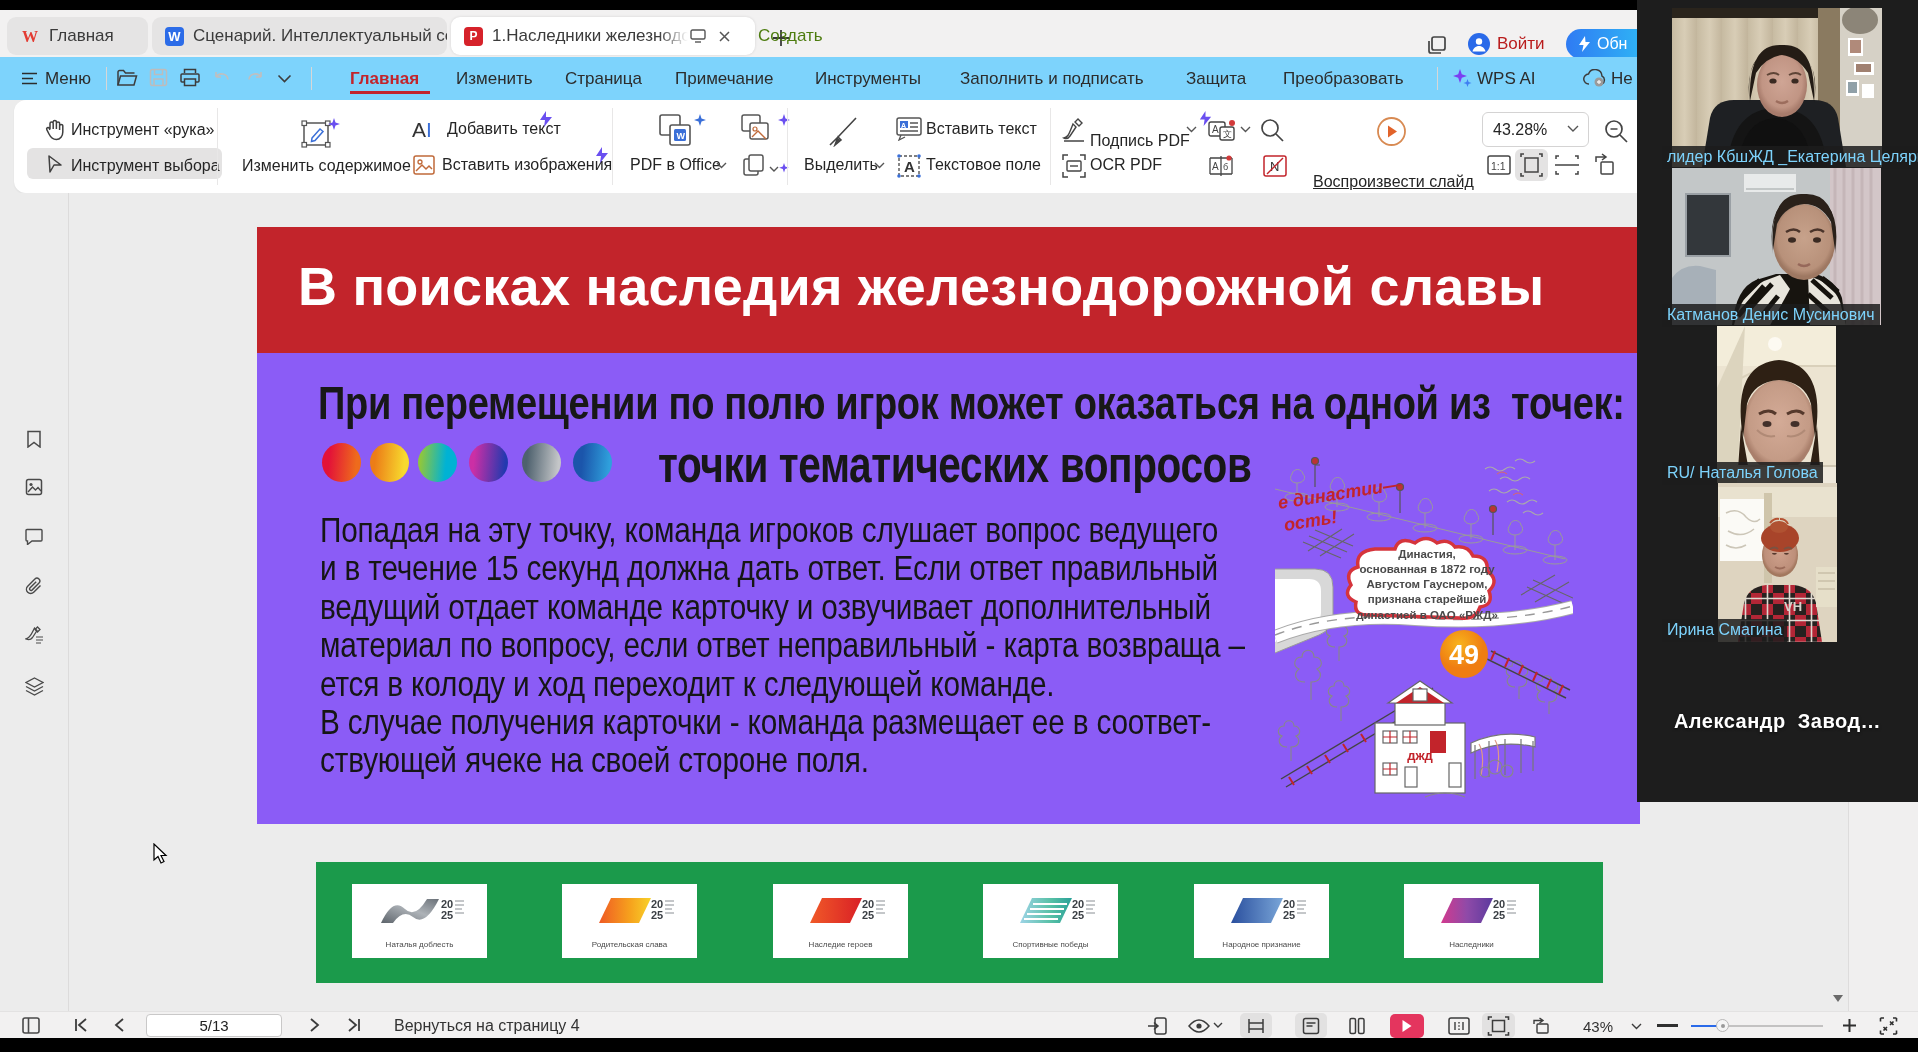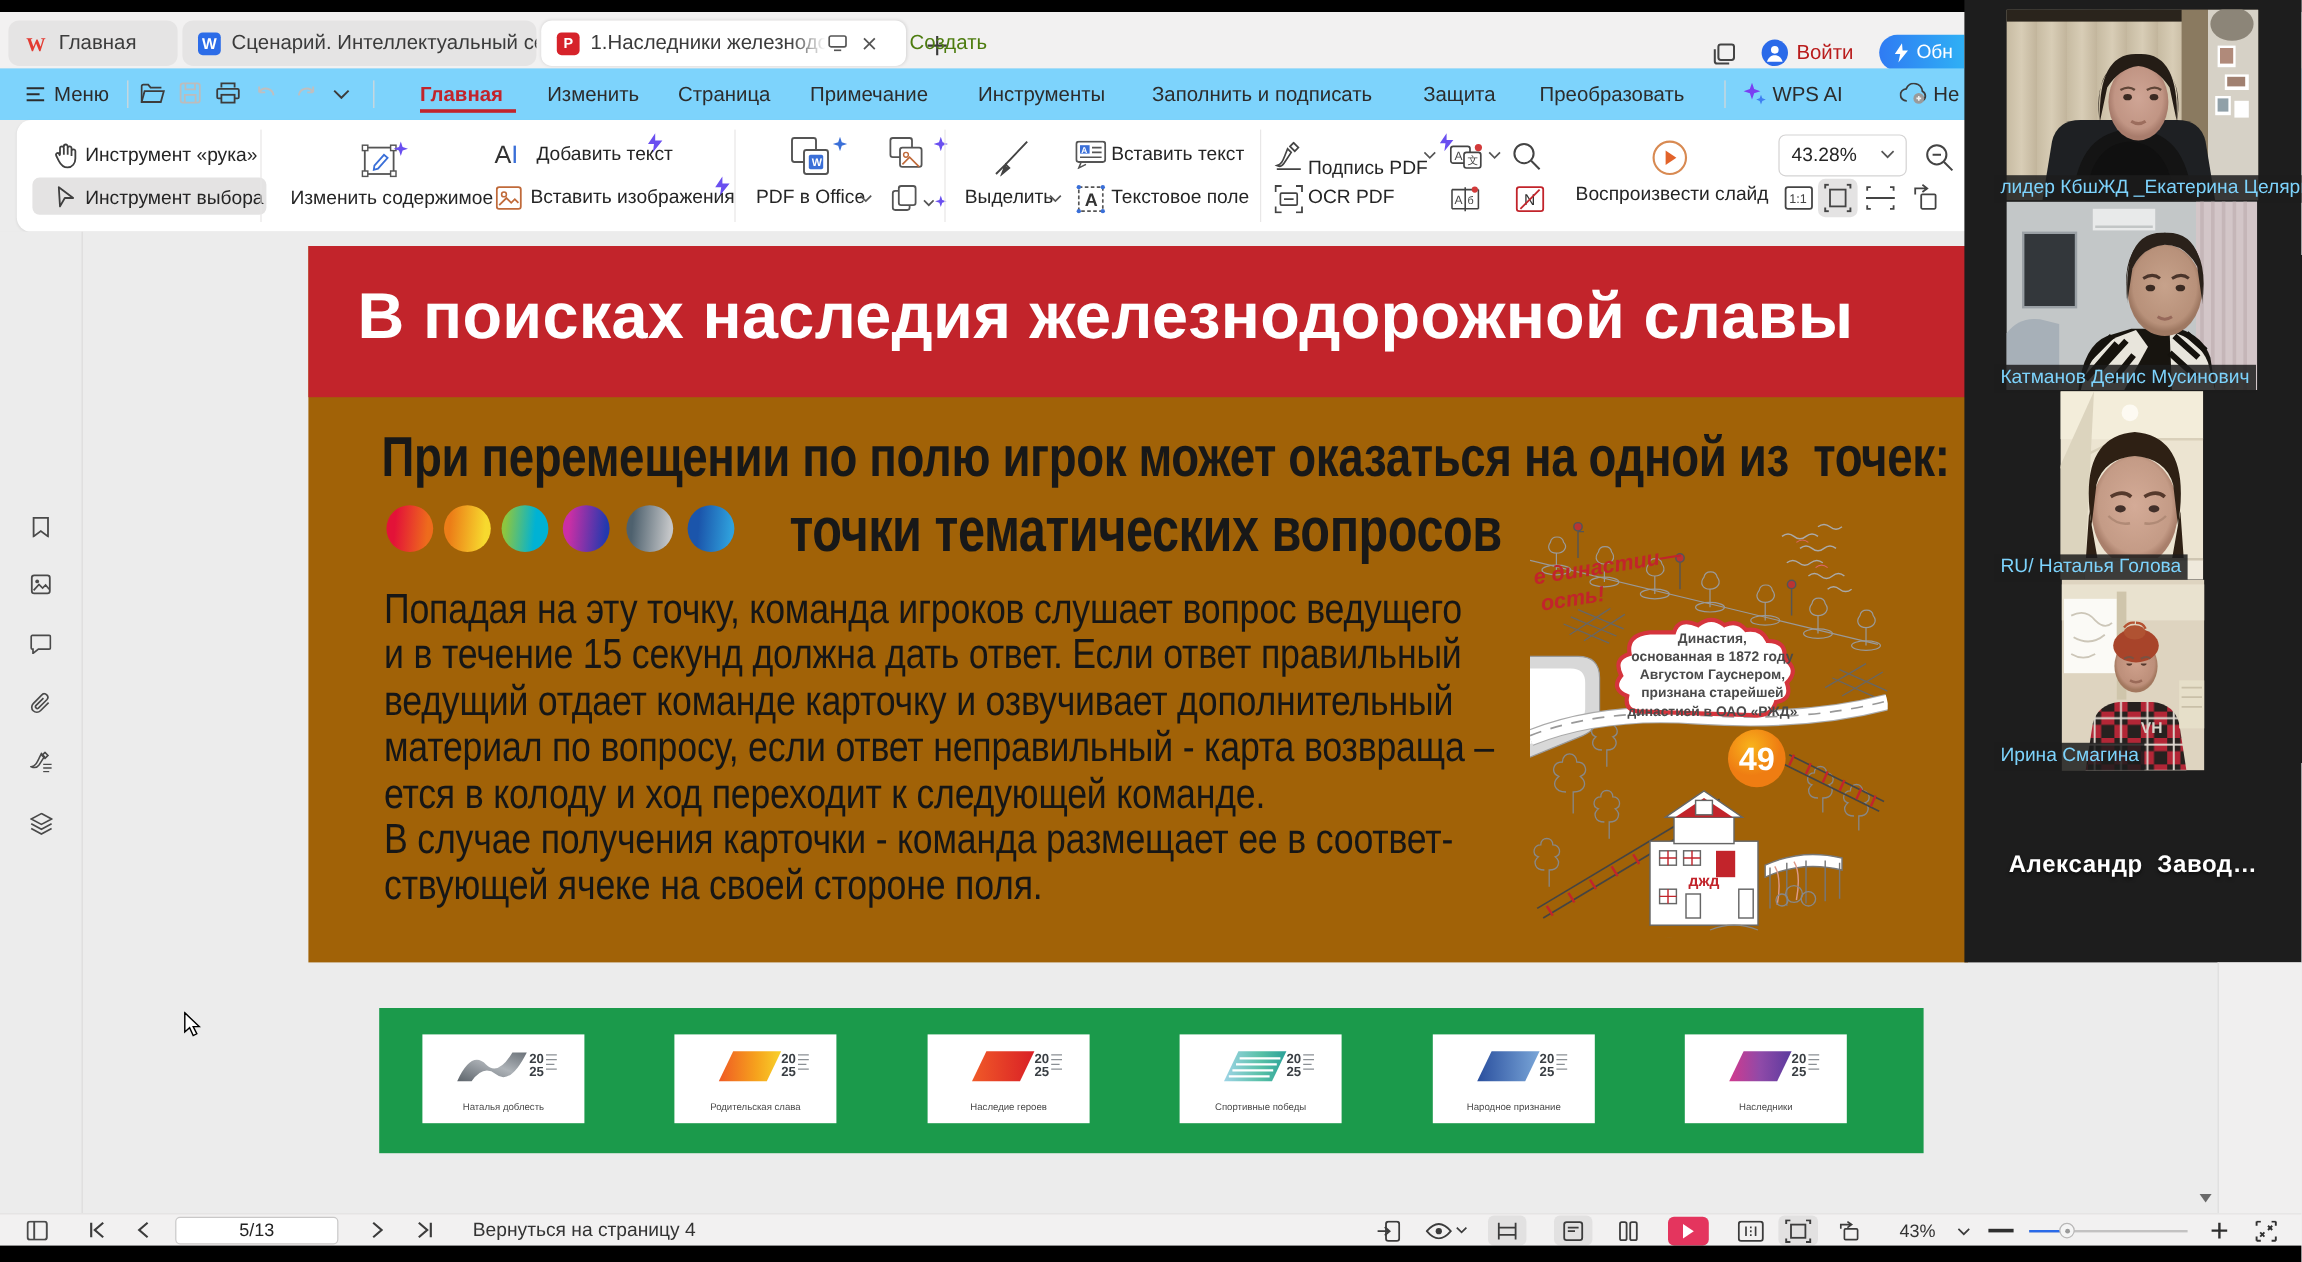--- a/index.html
+++ b/index.html
@@ -25,21 +25,21 @@
   #toolbar { left:14px; top:100px; width:1891px; height:93px; background:#fff; border-radius:12px;
              box-shadow:0 1px 2px rgba(0,0,0,0.06); }
   .tdiv { position:absolute; top:8px; height:77px; width:1px; background:#e8e7e7; }
   .tl { position:absolute; font-size:16px; color:#252525; white-space:nowrap; }
 
   
   #docarea { left:0; top:193px; width:1918px; height:818px; background:#ececec; overflow:hidden; }
   #sidediv { left:68px; top:0; width:1px; height:818px; background:#dcdbdb; }
 
   
-  #page { left:257px; top:12px; width:1383px; height:597px; background:#a16207; }
+  #page { left:257px; top:34px; width:1383px; height:597px; background:#8b5cf6; }
   #redhead { left:0; top:0; width:1383px; height:126px; background:#c2242b; }
   #slidetitle { left:41px; top:28px; color:#fff; font-weight:bold; white-space:nowrap;
        font-size:54px; letter-spacing:0.25px; }
   #h2line { left:61px; top:148px; font-size:47px; font-weight:bold; color:#181818; white-space:nowrap;
       transform:scaleX(0.81); transform-origin:0 0; letter-spacing:-0.4px; }
   .dot { position:absolute; top:216px; width:39px; height:39px; border-radius:50%; }
   #h2b { left:401px; top:207px; font-size:52px; font-weight:bold; color:#181818; white-space:nowrap;
       transform:scaleX(0.78); transform-origin:0 0; letter-spacing:-0.5px; }
   #bodytext { left:63px; top:284px; font-size:35px; line-height:38.4px; color:#161616; white-space:nowrap;
       transform:scaleX(0.85); transform-origin:0 0; letter-spacing:-0.2px; }
@@ -284,21 +284,21 @@
       </svg>
     <svg class="abs" style="left:1248px; top:54px;" width="26" height="24" viewBox="0 0 26 24">
         <rect x="2" y="2" width="22" height="20" rx="2" fill="none" stroke="#c2242b" stroke-width="1.5"></rect>
         <text x="8" y="17" font-size="13" fill="#333">N</text>
         <path d="M5 20L21 4" stroke="#c2242b" stroke-width="1.5"></path>
       </svg>
     <svg class="abs" style="left:1362px; top:16px;" width="31" height="31" viewBox="0 0 31 31">
         <circle cx="15.5" cy="15.5" r="13.5" fill="none" stroke="#d88a52" stroke-width="1.8"></circle>
         <path d="M12 9.5l9 6-9 6z" fill="#e2632a"></path>
       </svg>
-    <div class="tl" style="left:1299px; top:54px;">Воспроизвести слайд</div>
+    <div class="tl" style="left:1299px; top:73px;text-decoration:underline;">Воспроизвести слайд</div>
     <div class="abs" style="left:1468px; top:12px; width:107px; height:35px; background:#fff; border:1px solid #d4d3d3; border-radius:6px;"></div>
     <div class="tl" style="left:1479px; top:21px; font-size:16px;">43.28%</div>
     <svg class="abs" style="left:1553px; top:25px;" width="12" height="8" viewBox="0 0 12 8">
         <path d="M1 1l5 5 5-5" fill="none" stroke="#555" stroke-width="1.4"></path>
       </svg>
     <svg class="abs" style="left:1472px; top:52px;" width="26" height="26" viewBox="0 0 26 26">
         <rect x="2" y="4" width="22" height="18" rx="2" fill="none" stroke="#444" stroke-width="1.5"></rect>
         <text x="5" y="17.5" font-size="10.5" fill="#444">1:1</text>
       </svg>
     <div class="abs" style="left:1501px; top:49px; width:33px; height:32px; background:#e4e3e3; border-radius:6px;"></div>

